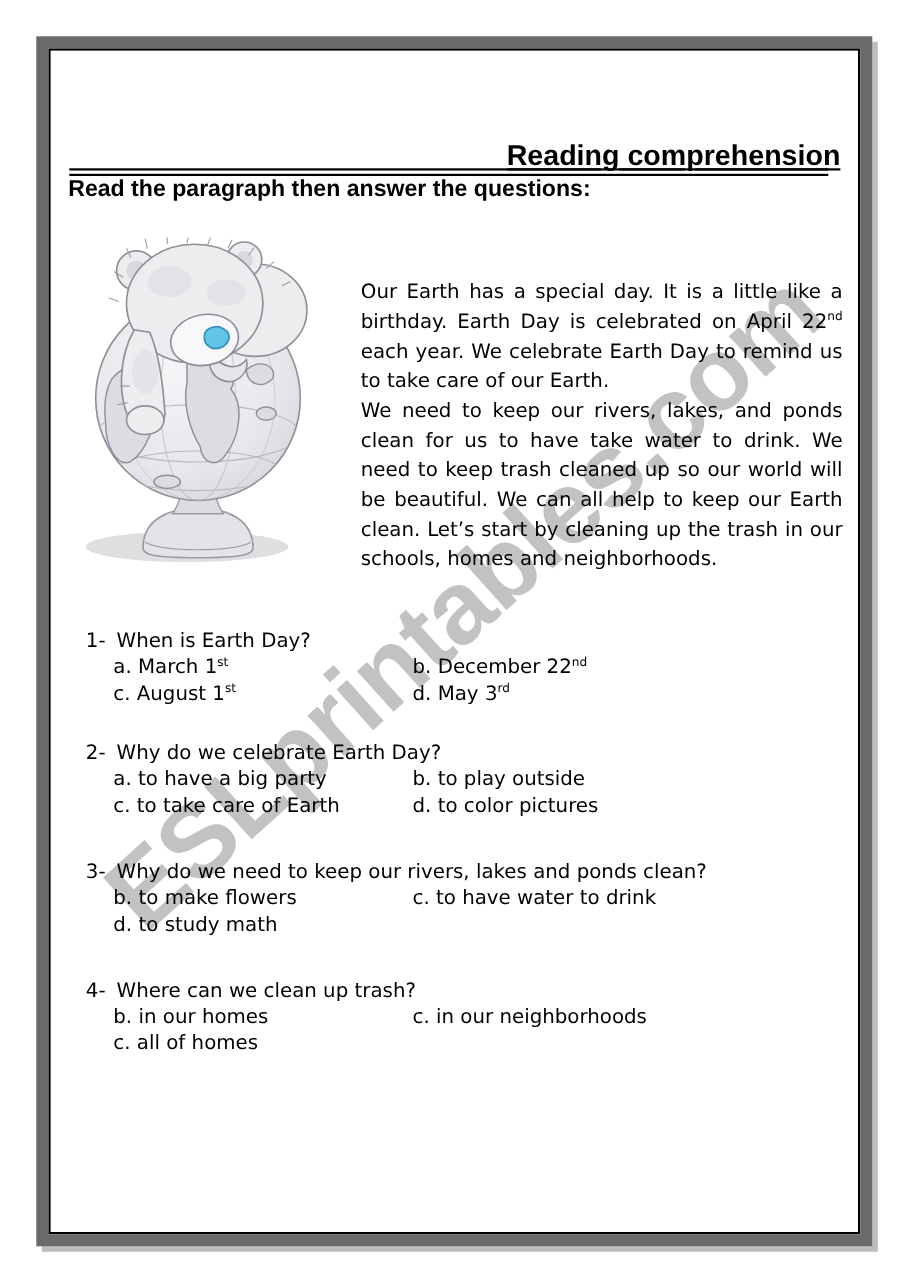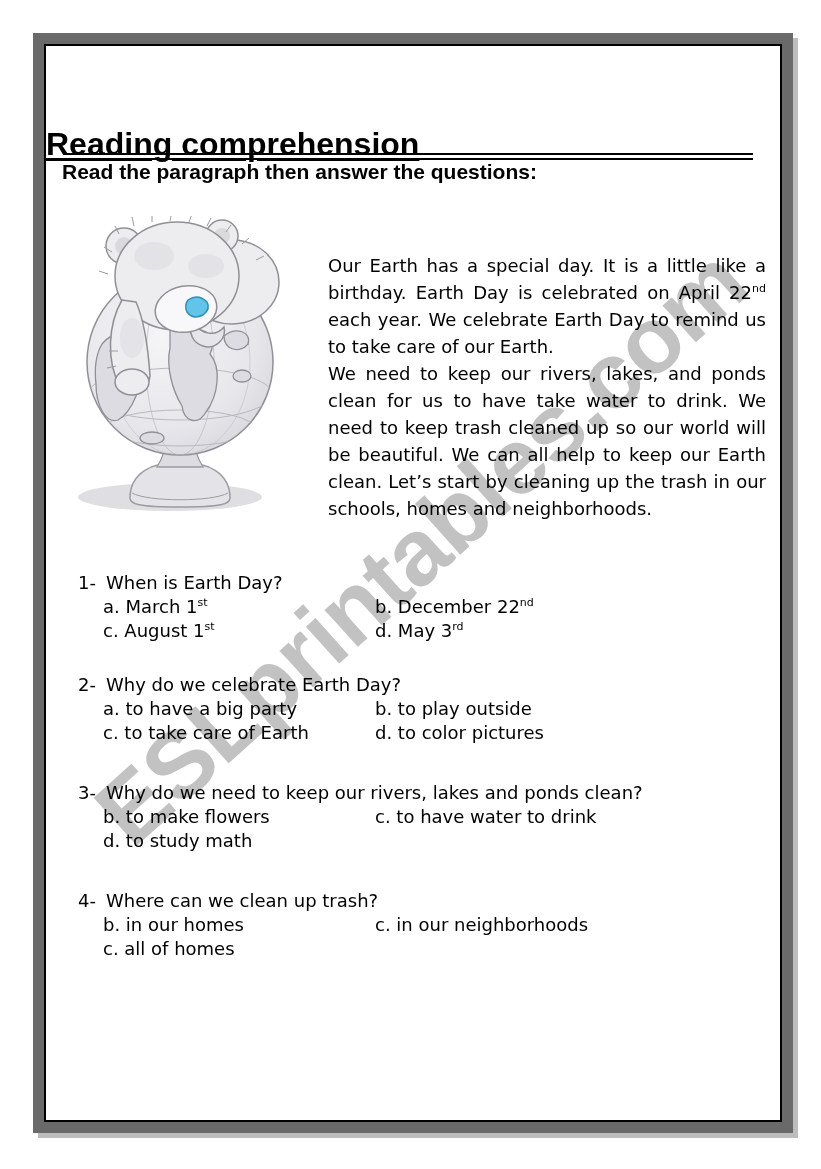--- a/index.html
+++ b/index.html
@@ -21,22 +21,22 @@
   .watermark{
     position:absolute;left:375px;top:501px;z-index:0;
     transform:translate(-50%,-50%) rotate(-42deg);
     font-family:"Liberation Sans",sans-serif;font-weight:bold;
     font-size:94px;letter-spacing:-1px;color:#c2c2c2;white-space:nowrap;
     user-select:none;
   }
   
   .title{
     position:absolute;top:80px;left:0;width:calc(100% - 16px);z-index:1;
-    text-align:left;font-family:"Liberation Sans",sans-serif;
-    font-weight:bold;font-size:32px;text-decoration:underline;
+    text-align:right;font-family:"Liberation Sans",sans-serif;
+    font-weight:bold;font-size:26px;text-decoration:underline;
     text-underline-offset:3px;
   }
   .title-divider{
     position:absolute;top:107px;left:17px;width:690px;height:7px;z-index:1;
     box-sizing:border-box;border-top:2px solid #000;border-bottom:2px solid #000;
   }
   .instruction{
     position:absolute;top:114px;left:16px;z-index:1;
     font-family:"Liberation Sans",sans-serif;font-weight:bold;font-size:21px;
   }

